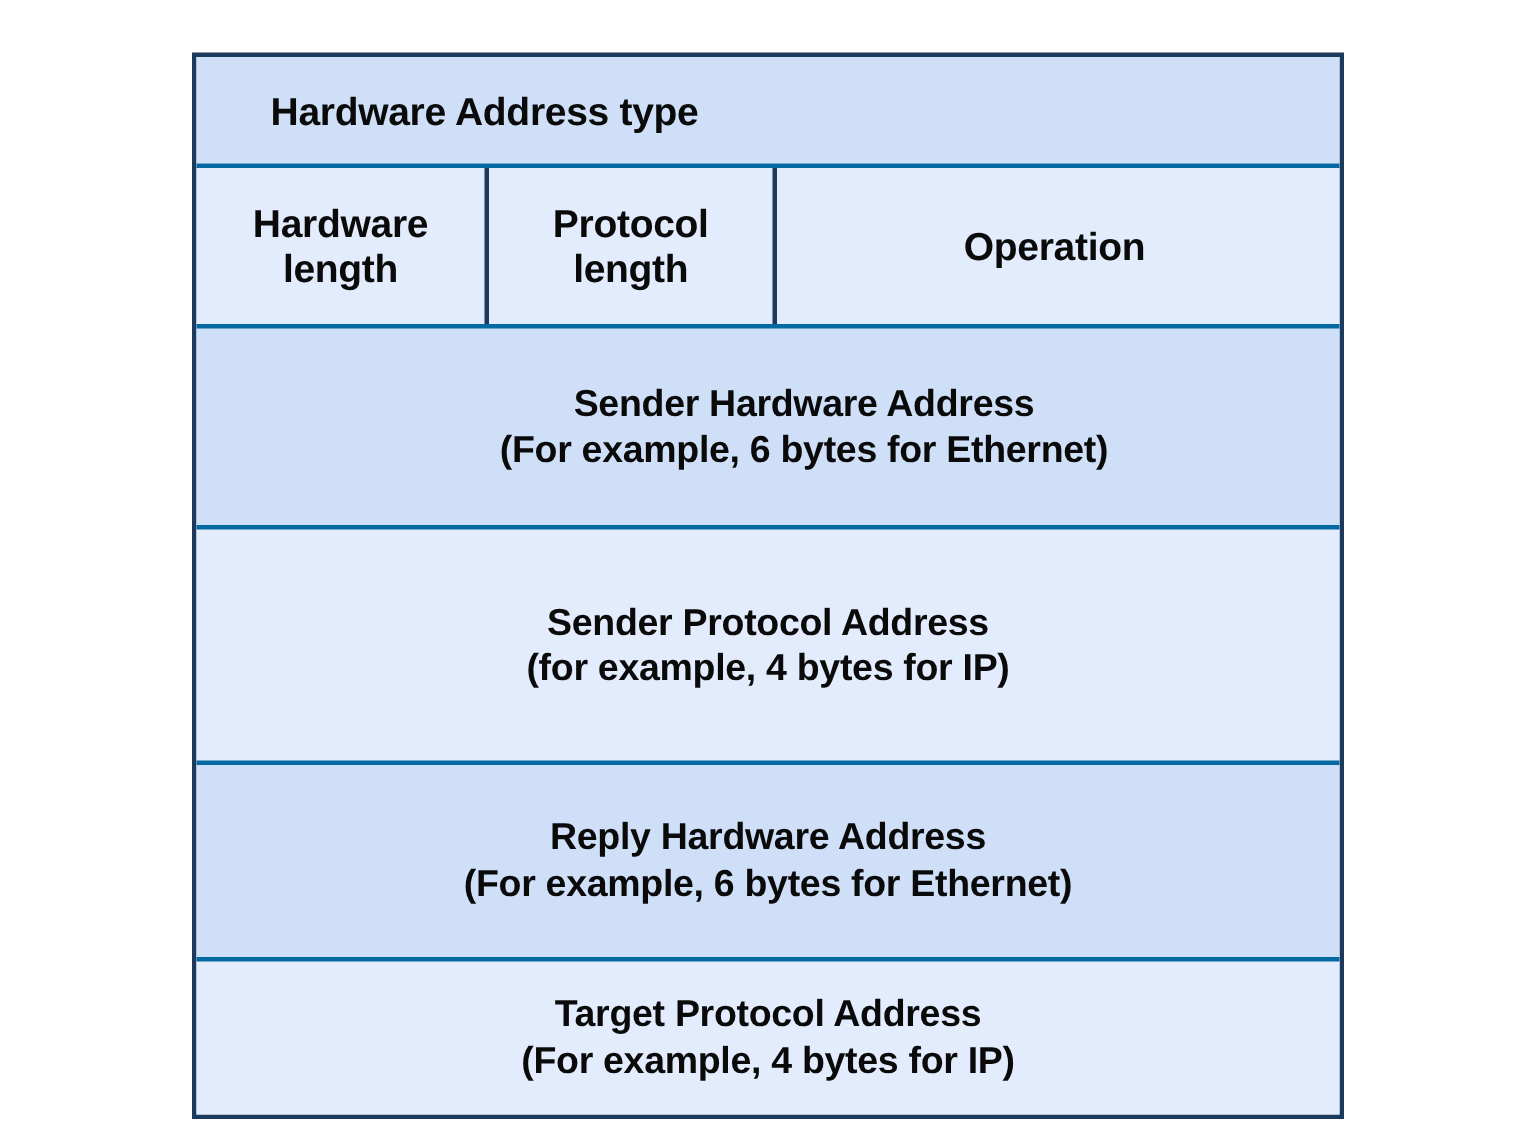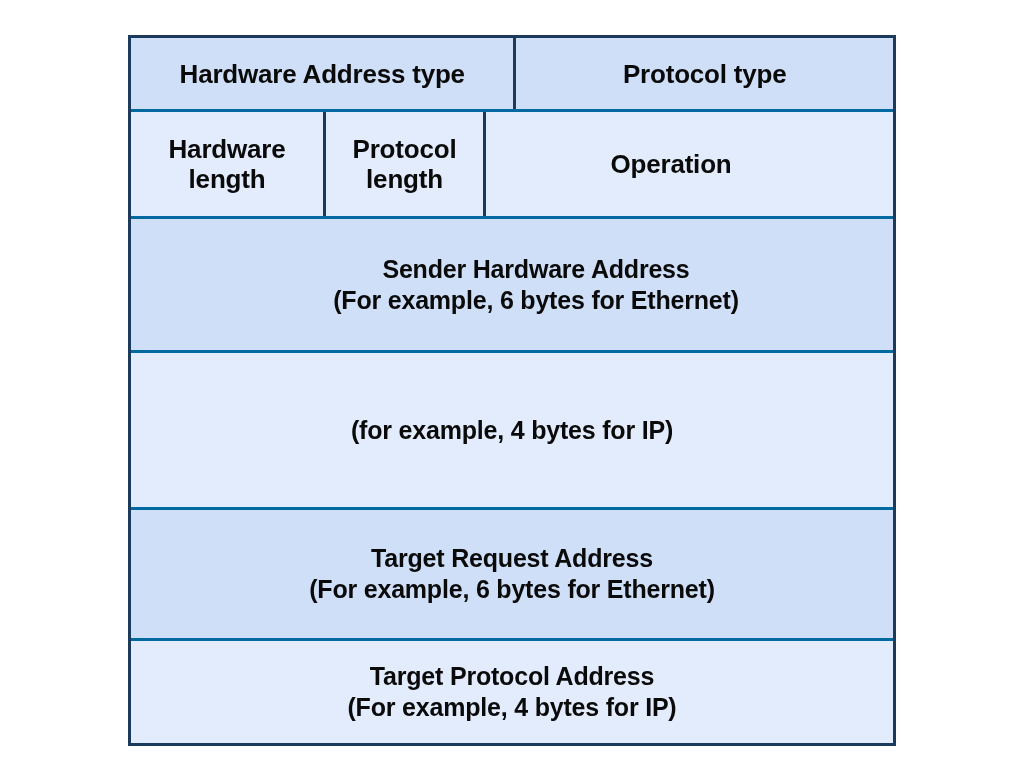--- a/index.html
+++ b/index.html
@@ -70,21 +70,21 @@
   .row-2 { height: 108px; }
   .row-3 { height: 135px; padding-left: 48px; }
   .row-4 { height: 158px; }
   .row-5 { height: 132px; }
   .row-6 { height: 106px; }
 
   
   .w-left-head   { width: 384px; }  
   .w-right-head  { width: 381px; }  
   .w-hw-len      { width: 192px; }  
-  .w-proto-len   { width: 160px; text-align: center; }  
+  .w-proto-len   { width: 192px; text-align: center; }  
   .w-operation   { width: 373px; align-items: center; }  
   .w-full        { width: 100%; }
 
   .line {
     display: block;
     white-space: nowrap;
   }
 
   .fs-26 { font-size: 26px; line-height: 1.16; }
   .fs-25 { font-size: 25px; line-height: 1.22; }
@@ -92,23 +92,20 @@
 </head>
 <body>
 
 <div id="diagram-root">
 
   <div class="packet-table">
 
     <div class="packet-row row-1 fill-dark">
       <div class="packet-cell w-left-head">
         <span class="line fs-26">Hardware Address type</span>
-      </div>
-      <div class="packet-cell w-right-head">
-        <span class="line fs-26">Protocol type</span>
       </div>
     </div>
 
     <div class="packet-row row-2 fill-light">
       <div class="packet-cell w-hw-len">
         <span class="line fs-26">Hardware</span>
         <span class="line fs-26">length</span>
       </div>
       <div class="packet-cell w-proto-len">
         <span class="line fs-26">Protocol</span>
@@ -121,27 +118,28 @@
 
     <div class="packet-row row-3 fill-dark">
       <div class="packet-cell w-full">
         <span class="line fs-25">Sender Hardware Address</span>
         <span class="line fs-25">(For example, 6 bytes for Ethernet)</span>
       </div>
     </div>
 
     <div class="packet-row row-4 fill-light">
       <div class="packet-cell w-full">
+        <span class="line fs-25">Sender Protocol Address</span>
         <span class="line fs-25">(for example, 4 bytes for IP)</span>
       </div>
     </div>
 
     <div class="packet-row row-5 fill-dark">
       <div class="packet-cell w-full">
-        <span class="line fs-25">Target Request Address</span>
+        <span class="line fs-25">Reply Hardware Address</span>
         <span class="line fs-25">(For example, 6 bytes for Ethernet)</span>
       </div>
     </div>
 
     <div class="packet-row row-6 fill-light">
       <div class="packet-cell w-full">
         <span class="line fs-25">Target Protocol Address</span>
         <span class="line fs-25">(For example, 4 bytes for IP)</span>
       </div>
     </div>

